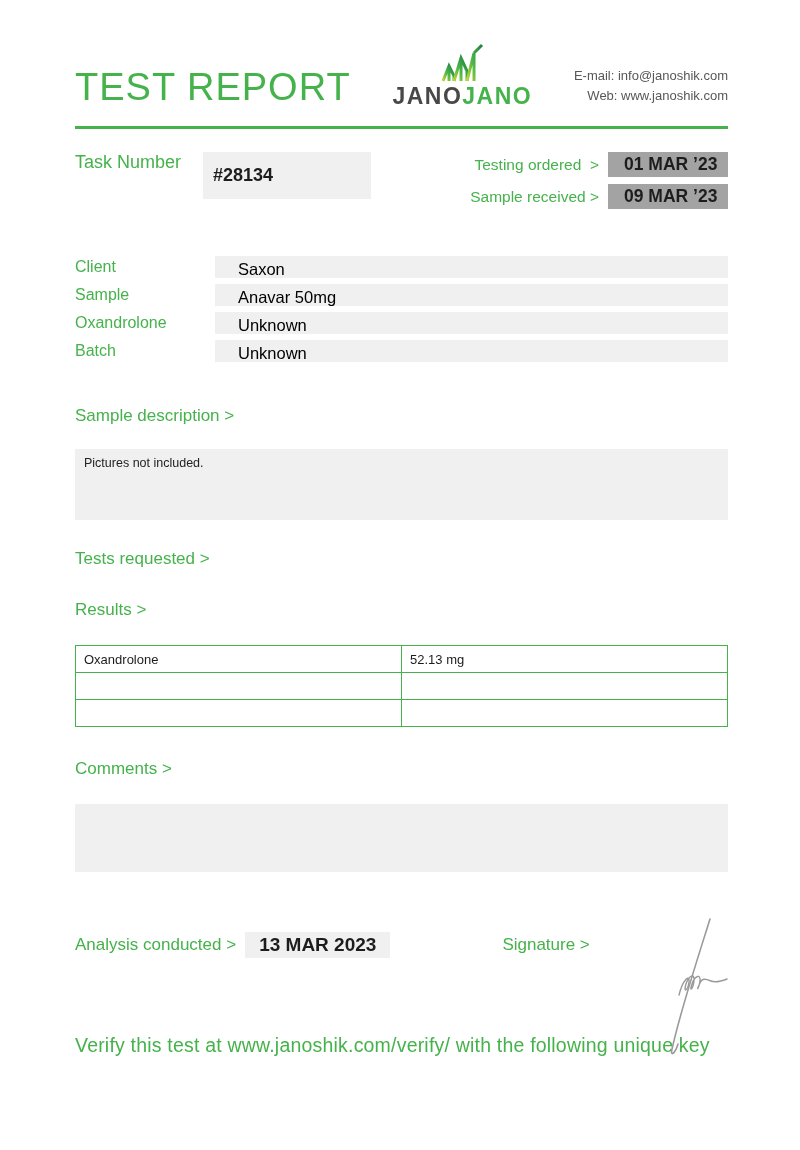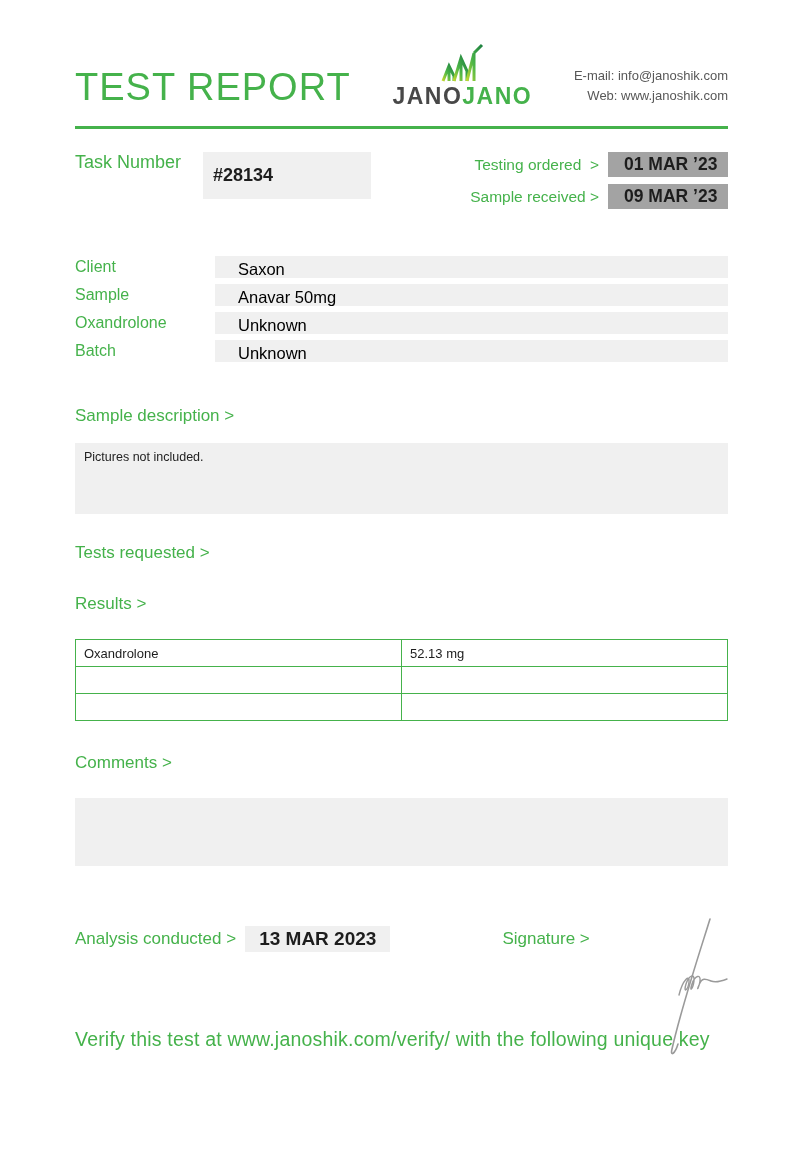--- a/index.html
+++ b/index.html
@@ -135,21 +135,21 @@
   
   .section-heading {
     color: #45b24b;
     font-size: 17px;
   }
   .h-sample  { margin-top: 44px; }
   .h-tests   { margin-top: 29px; }
   .h-results { margin-top: 31px; }
   .h-comments{ margin-top: 32px; }
   .gray-box {
-    margin-top: 17px;
+    margin-top: 23px;
     background: #f0f0f0;
     padding: 7px 9px;
     font-size: 12.5px;
     color: #222222;
   }
   .box-sample   { height: 71px; }
   .box-tests    { height: 67px; }
   .box-comments { height: 68px; margin-top: 25px; }
   
   .results-table {

